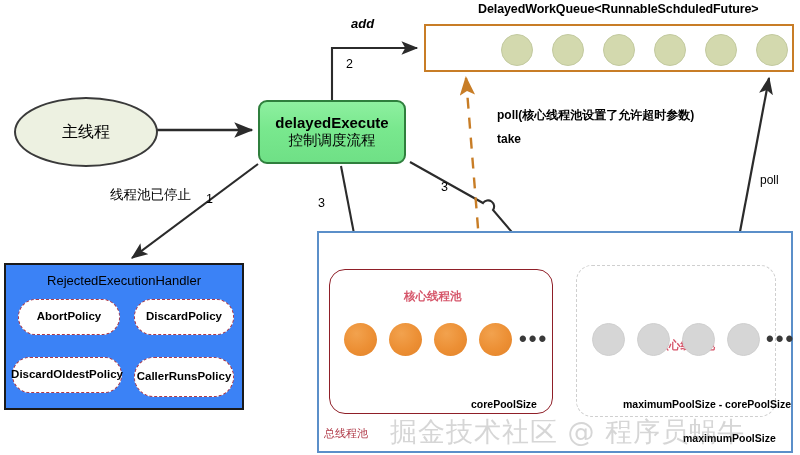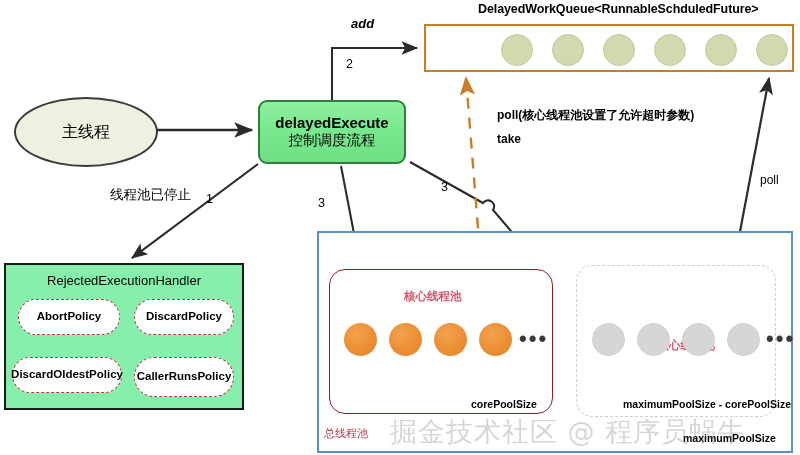--- a/index.html
+++ b/index.html
@@ -92,21 +92,21 @@
   #delayed-execute .de-cn {
     font-size: 14.5px; color: #000; line-height: 1.25;
   }
 
   
   #rejected-panel {
     position: absolute;
     left: 4px; top: 263px;
     width: 240px; height: 147px;
     border: 2px solid #1a1a1a;
-    background: #86efac;
+    background: #3b82f6;
     box-sizing: border-box;
   }
   #rejected-title {
     position: absolute;
     left: 0; top: 8px;
     width: 100%;
     text-align: center;
     font-size: 13px;
     color: #000;
   }

